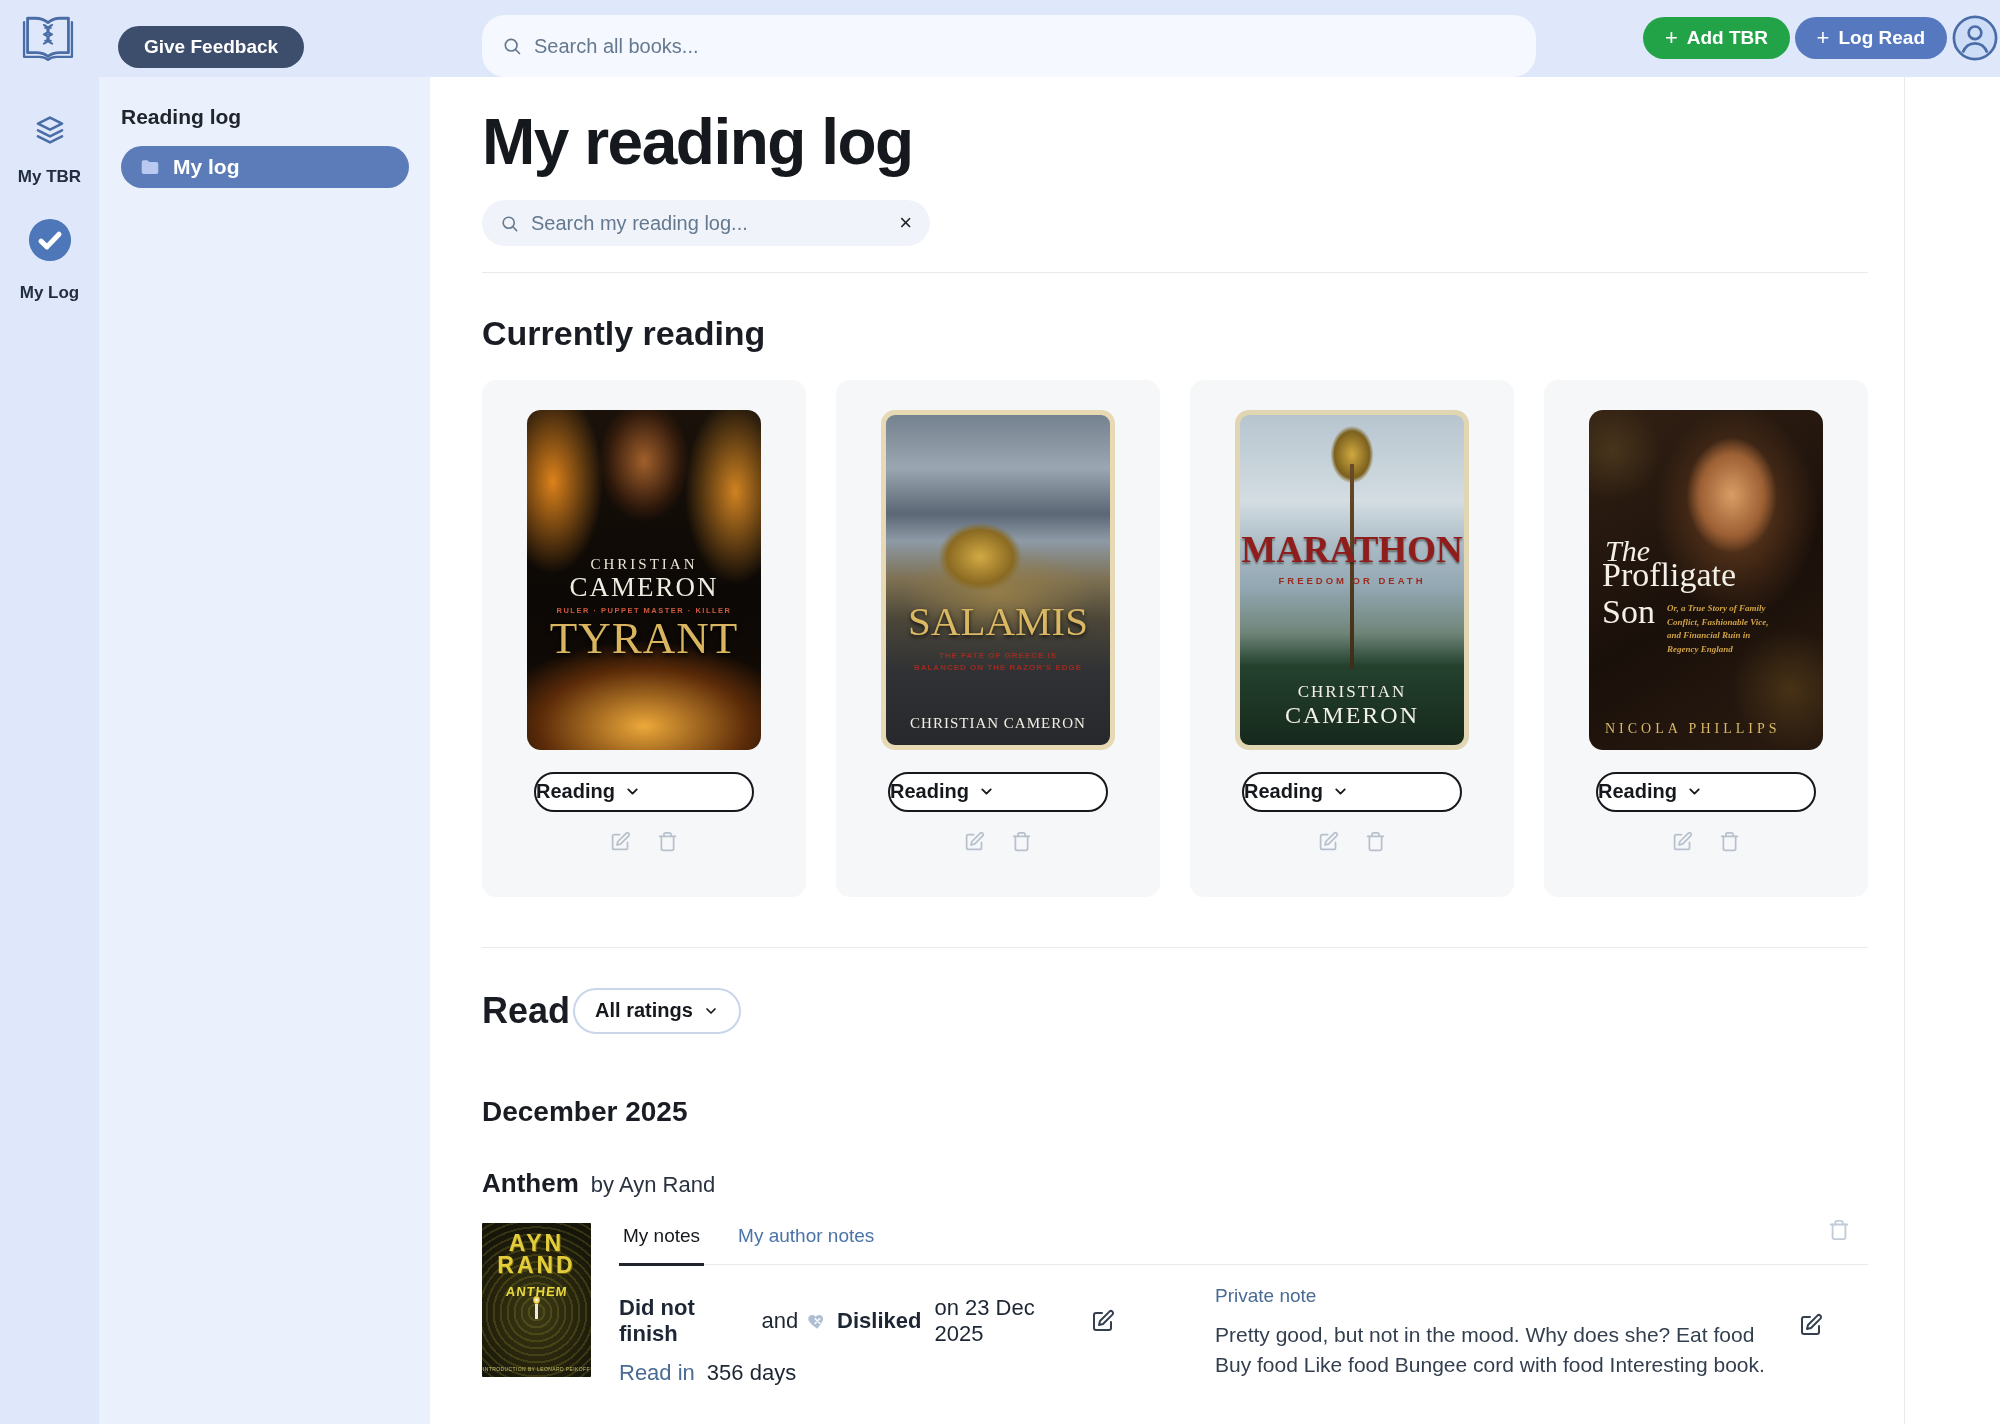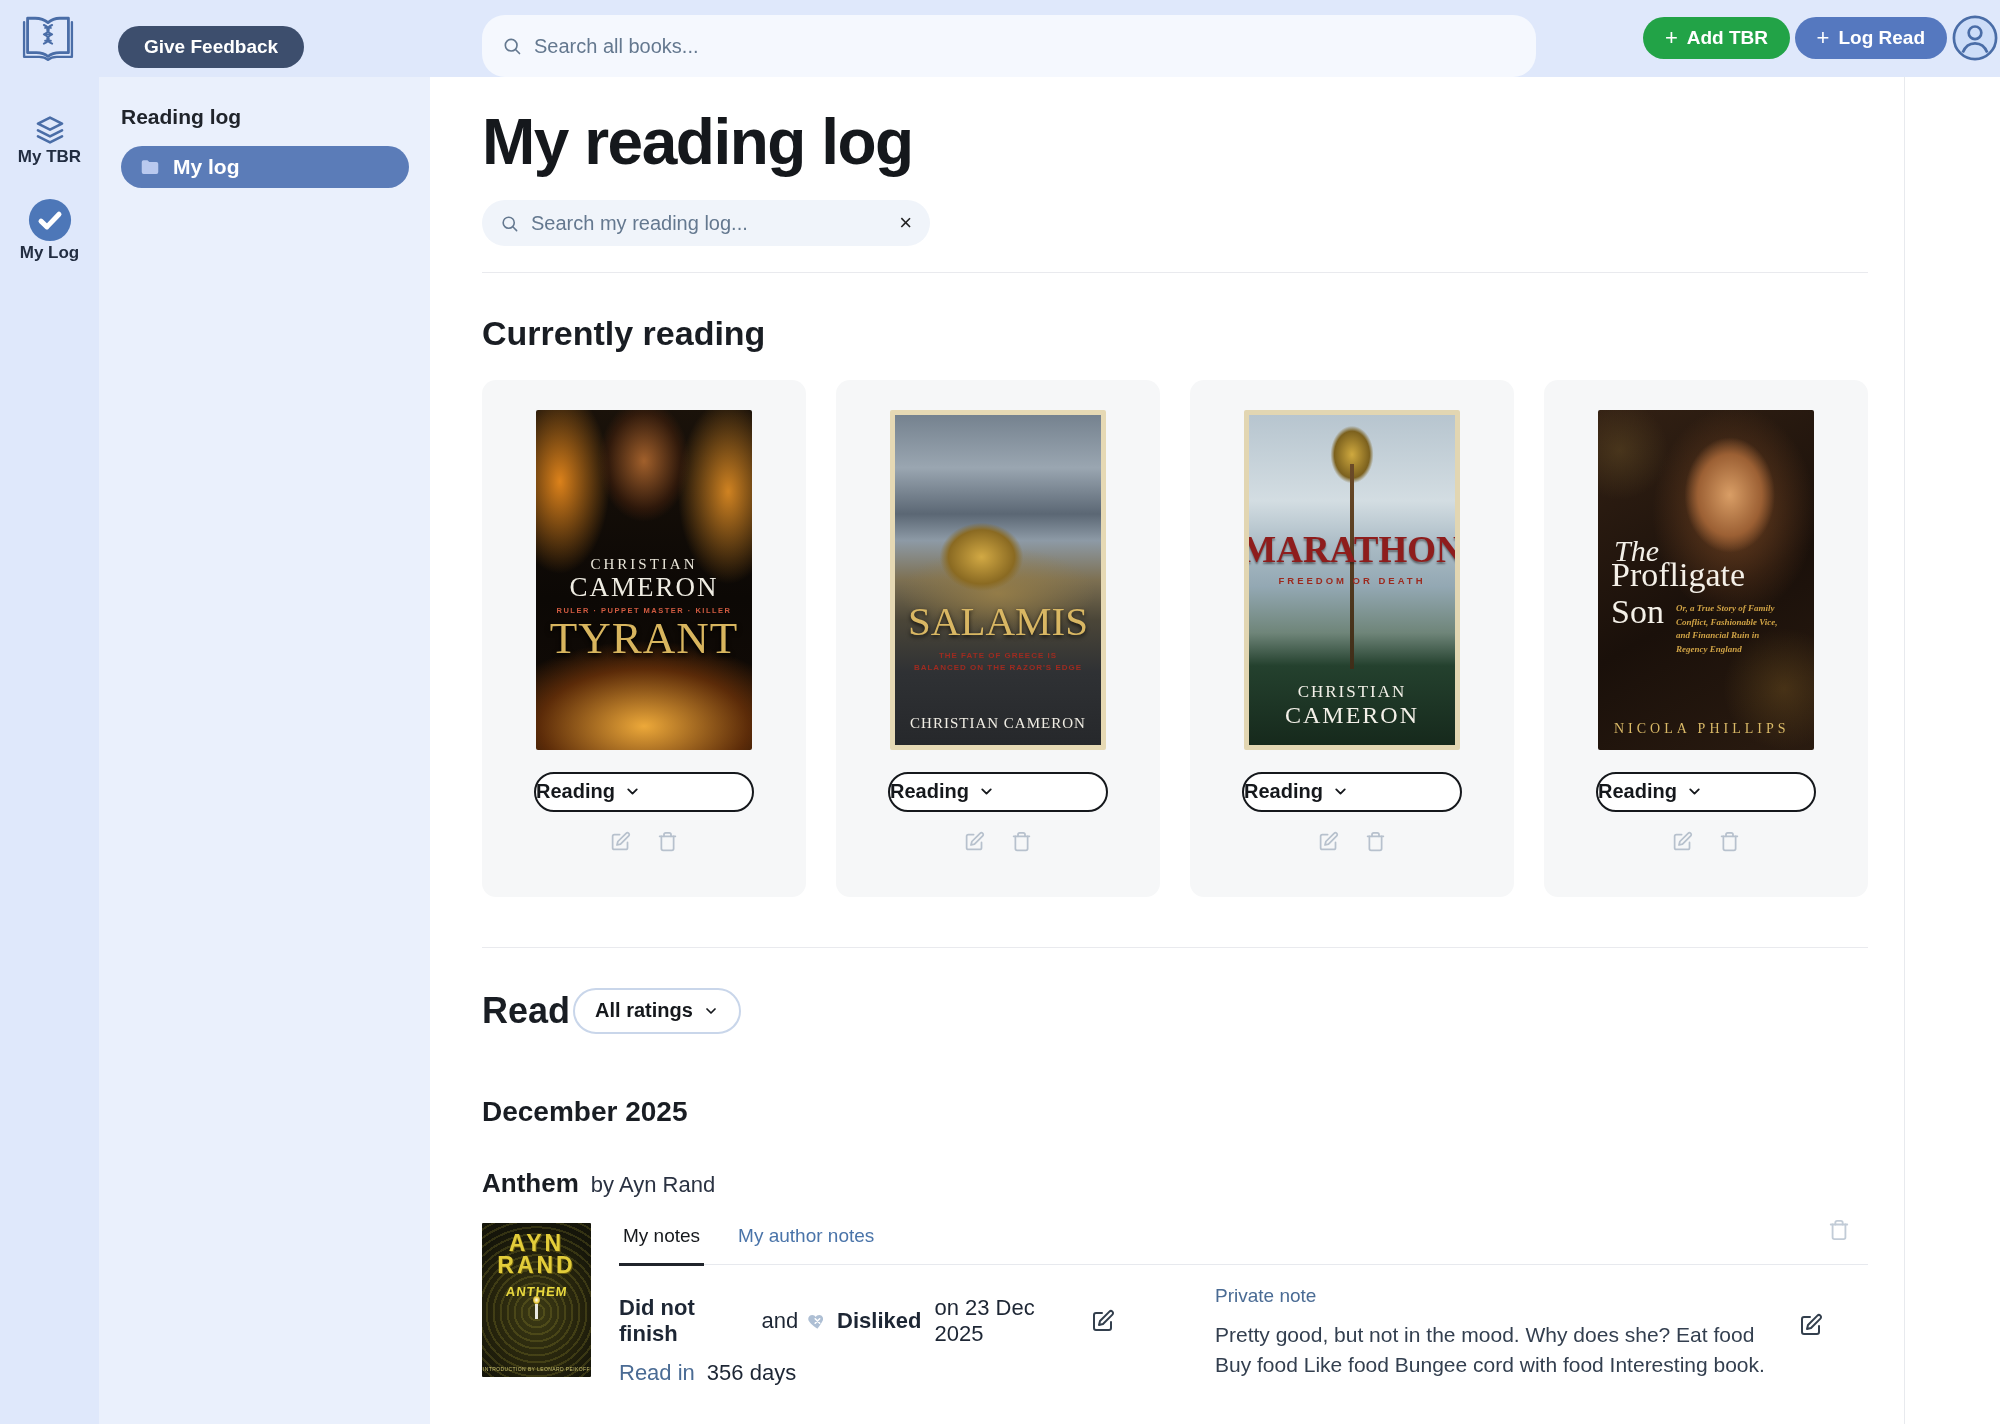--- a/index.html
+++ b/index.html
@@ -26,21 +26,21 @@
     color:#fff; border:none; border-radius:21px; font-size:19px; font-weight:700; font-family:inherit;
     display:flex; align-items:center; gap:9px; cursor:pointer; }
   .plus { font-size:22px; font-weight:400; line-height:1; }
   .avatar { position:absolute; right:2px; top:15px; width:46px; height:46px; cursor:pointer; }
 
   
   .rail { position:absolute; left:0; top:77px; width:99px; bottom:0; background:#dfe8fb;
     display:flex; flex-direction:column; align-items:center; padding-top:38px; }
   .rail-item { display:flex; flex-direction:column; align-items:center; cursor:pointer; }
   .rail-item + .rail-item { margin-top:30px; }
-  .rail-label { margin-top:0; font-size:17px; font-weight:700; color:#222d41; }
+  .rail-label { margin-top:20px; font-size:17px; font-weight:700; color:#222d41; }
 
   
   .sidebar { position:absolute; left:99px; top:77px; width:331px; bottom:0; background:#eaf0fc; padding:28px 21px 0 22px; }
   .sidebar-title { font-size:21px; font-weight:700; color:#20242b; }
   .sidebar-pill { margin-top:17px; height:42px; width:288px; background:#5b7cb8; border-radius:21px;
     display:flex; align-items:center; padding:0 18px; gap:12px; cursor:pointer; }
   .sidebar-pill span { color:#fff; font-size:21px; font-weight:700; }
 
   
   .main { position:absolute; left:430px; top:77px; right:0; bottom:0; background:#fff; overflow:hidden; }
@@ -53,21 +53,21 @@
     font-family:inherit; color:#3c4a5e; }
   .log-search input::placeholder { color:#64788f; opacity:1; }
   .clear-x { background:none; border:none; font-size:22px; color:#222; cursor:pointer; line-height:1; font-family:inherit; }
   .divider { height:1px; background:#e9eaee; margin-top:26px; }
   .section-heading { margin-top:40px; font-size:34px; font-weight:700; color:#191d23; line-height:1.2; }
 
   
   .cards { margin-top:26px; display:flex; gap:30px; }
   .card { width:324px; height:517px; background:#f6f7f8; border-radius:14px; display:flex;
     flex-direction:column; align-items:center; }
-  .cover { width:216px; height:340px; margin-top:30px; position:relative; overflow:hidden; border-radius:2px;
+  .cover { width:234px; height:340px; margin-top:30px; position:relative; overflow:hidden; border-radius:14px;
     display:flex; flex-direction:column; align-items:center; cursor:pointer; }
   .reading-btn { margin-top:22px; width:220px; height:40px; background:#fff; border:2.5px solid #15181c;
     border-radius:21px; display:flex; align-items:center; justify-content:flex-start; gap:9px; font-size:20px;
     font-weight:700; color:#15181c; font-family:inherit; cursor:pointer; }
   .card-icons { margin-top:19px; display:flex; gap:26px; color:#b7c1cd; }
   .icon-btn { background:none; border:none; color:inherit; cursor:pointer; display:flex; padding:0; }
 
   
   .cover-tyrant { background:
       radial-gradient(60px 80px at 50% 15%, rgba(196,116,52,.8), rgba(96,44,16,.35) 60%, transparent 76%),

